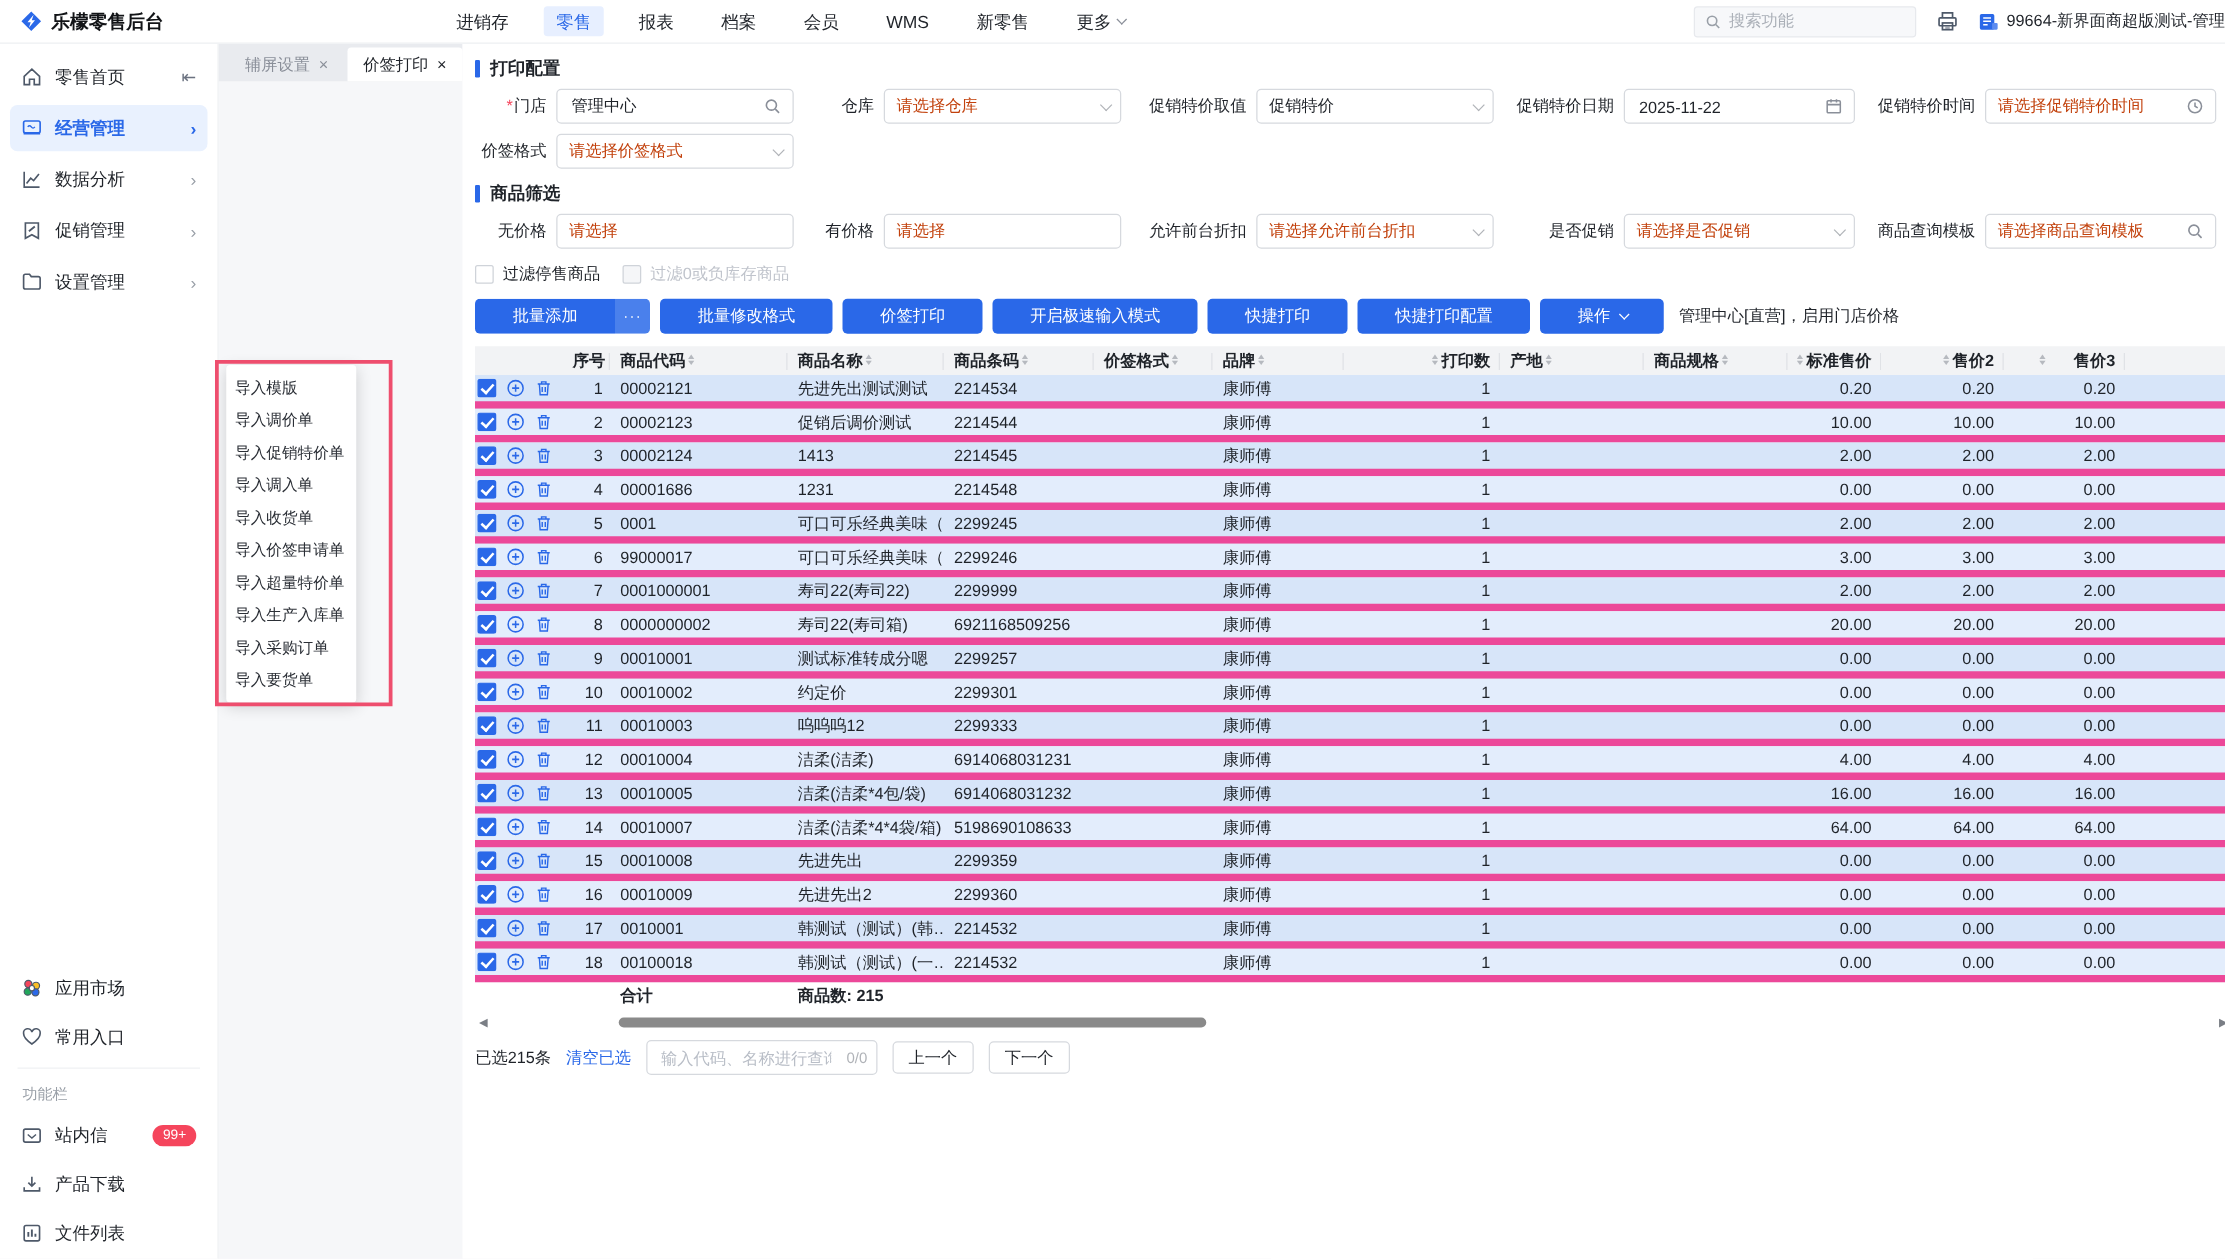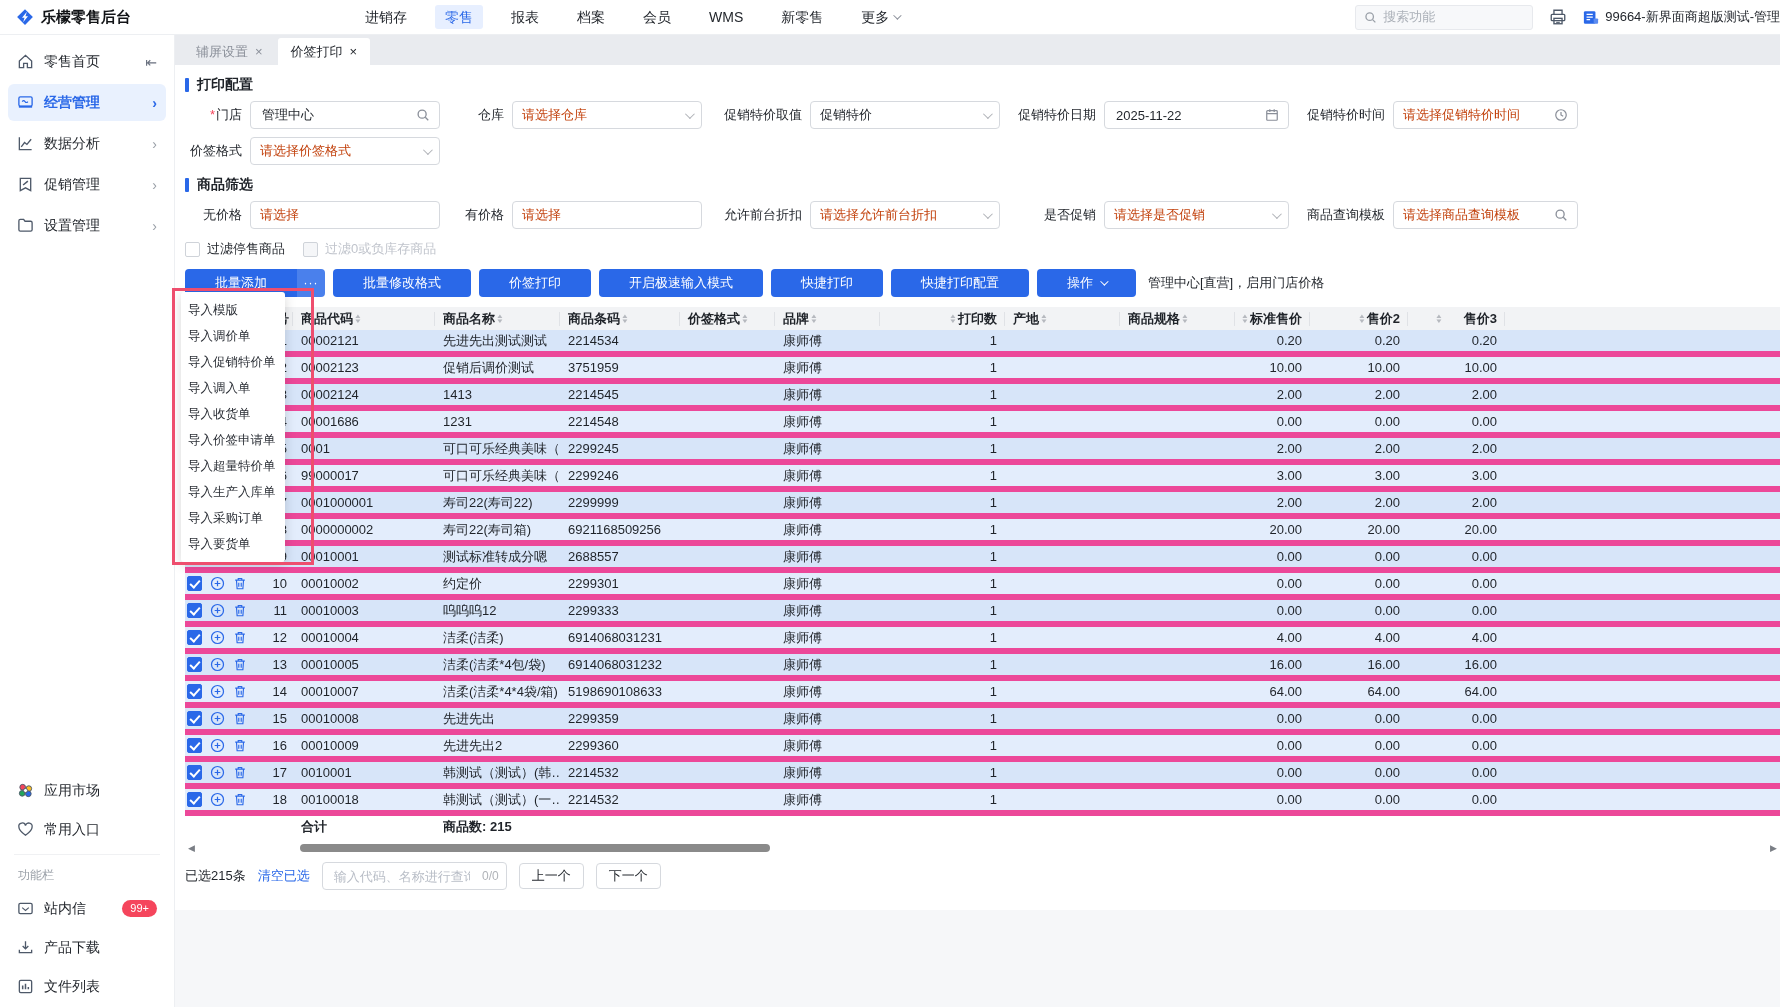--- a/index.html
+++ b/index.html
@@ -34,21 +34,21 @@
   .side-item.active svg { stroke:#2a68e8; }
   .chev { margin-left:auto; color:#9aa0a8; font-size:14px; }
   .side-item.active .chev { color:#2a68e8; }
   .collapse-ic { margin-left:auto; color:#6b7280; font-size:14px; }
   .side-bottom { margin-top:auto; }
   .side-divider { border-top:1px solid #f0f1f3; margin:6px 14px; }
   .side-label { font-size:12px; color:#9aa0a8; padding:6px 18px 4px; }
   .badge { margin-left:auto; background:#f5455c; color:#fff; font-size:11px; line-height:17px; padding:0 8px; border-radius:9px; }
 
   
-  .main { flex:1; min-width:0; display:flex; flex-direction:column; background:#f6f7f9; }
+  .main { flex:1; min-width:0; display:flex; background:#f6f7f9; }
   .tabbar { height:30px; background:#e9ebef; display:flex; align-items:flex-end; padding-left:8px; gap:2px; flex:none; }
   .tab { height:27px; display:flex; align-items:center; gap:7px; padding:0 13px; font-size:13px; color:#8a8f99; cursor:pointer; }
   .tab.active { background:#fff; color:#1f2329; border-radius:3px 3px 0 0; }
   .tab .x { font-size:13px; }
   .content { background:#fff; padding:12px 0 14px 10px; position:relative; flex:none; }
 
   .sec-title { display:flex; align-items:center; gap:8px; font-size:14px; font-weight:bold; height:16px; }
   .sec-bar { width:4px; height:14px; background:#2a68e8; border-radius:1px; }
 
   .form-row { display:flex; align-items:center; margin-top:8px; }
@@ -571,21 +571,21 @@
                   </span>
                 <span class="icon-btn">
                     <svg width="14" height="15" viewBox="0 0 16 16" fill="none" stroke="#2a68e8" stroke-width="1.3">
                       <path d="M2.5 4.2 h11 M6 4 V2.3 h4 V4 M4 4.5 l.7 9.5 h6.6 l.7 -9.5 M6.6 7 v4.6 M9.4 7 v4.6"></path>
                     </svg>
                   </span>
               </div>
               <div class="td c-num">2</div>
               <div class="td c-code">00002123</div>
               <div class="td c-name">促销后调价测试</div>
-              <div class="td c-bar">3751959</div>
+              <div class="td c-bar">2214544</div>
               <div class="td c-fmt"></div>
               <div class="td c-brand">康师傅</div>
               <div class="td c-print right">1</div>
               <div class="td c-origin"></div>
               <div class="td c-spec"></div>
               <div class="td c-p1 right">10.00</div>
               <div class="td c-p2 right">10.00</div>
               <div class="td c-p3 right">10.00</div>
               <div class="td c-fill"></div>
             </div>
@@ -774,21 +774,21 @@
                   </span>
                 <span class="icon-btn">
                     <svg width="14" height="15" viewBox="0 0 16 16" fill="none" stroke="#2a68e8" stroke-width="1.3">
                       <path d="M2.5 4.2 h11 M6 4 V2.3 h4 V4 M4 4.5 l.7 9.5 h6.6 l.7 -9.5 M6.6 7 v4.6 M9.4 7 v4.6"></path>
                     </svg>
                   </span>
               </div>
               <div class="td c-num">9</div>
               <div class="td c-code">00010001</div>
               <div class="td c-name">测试标准转成分嗯</div>
-              <div class="td c-bar">2688557</div>
+              <div class="td c-bar">2299257</div>
               <div class="td c-fmt"></div>
               <div class="td c-brand">康师傅</div>
               <div class="td c-print right">1</div>
               <div class="td c-origin"></div>
               <div class="td c-spec"></div>
               <div class="td c-p1 right">0.00</div>
               <div class="td c-p2 right">0.00</div>
               <div class="td c-p3 right">0.00</div>
               <div class="td c-fill"></div>
             </div>

